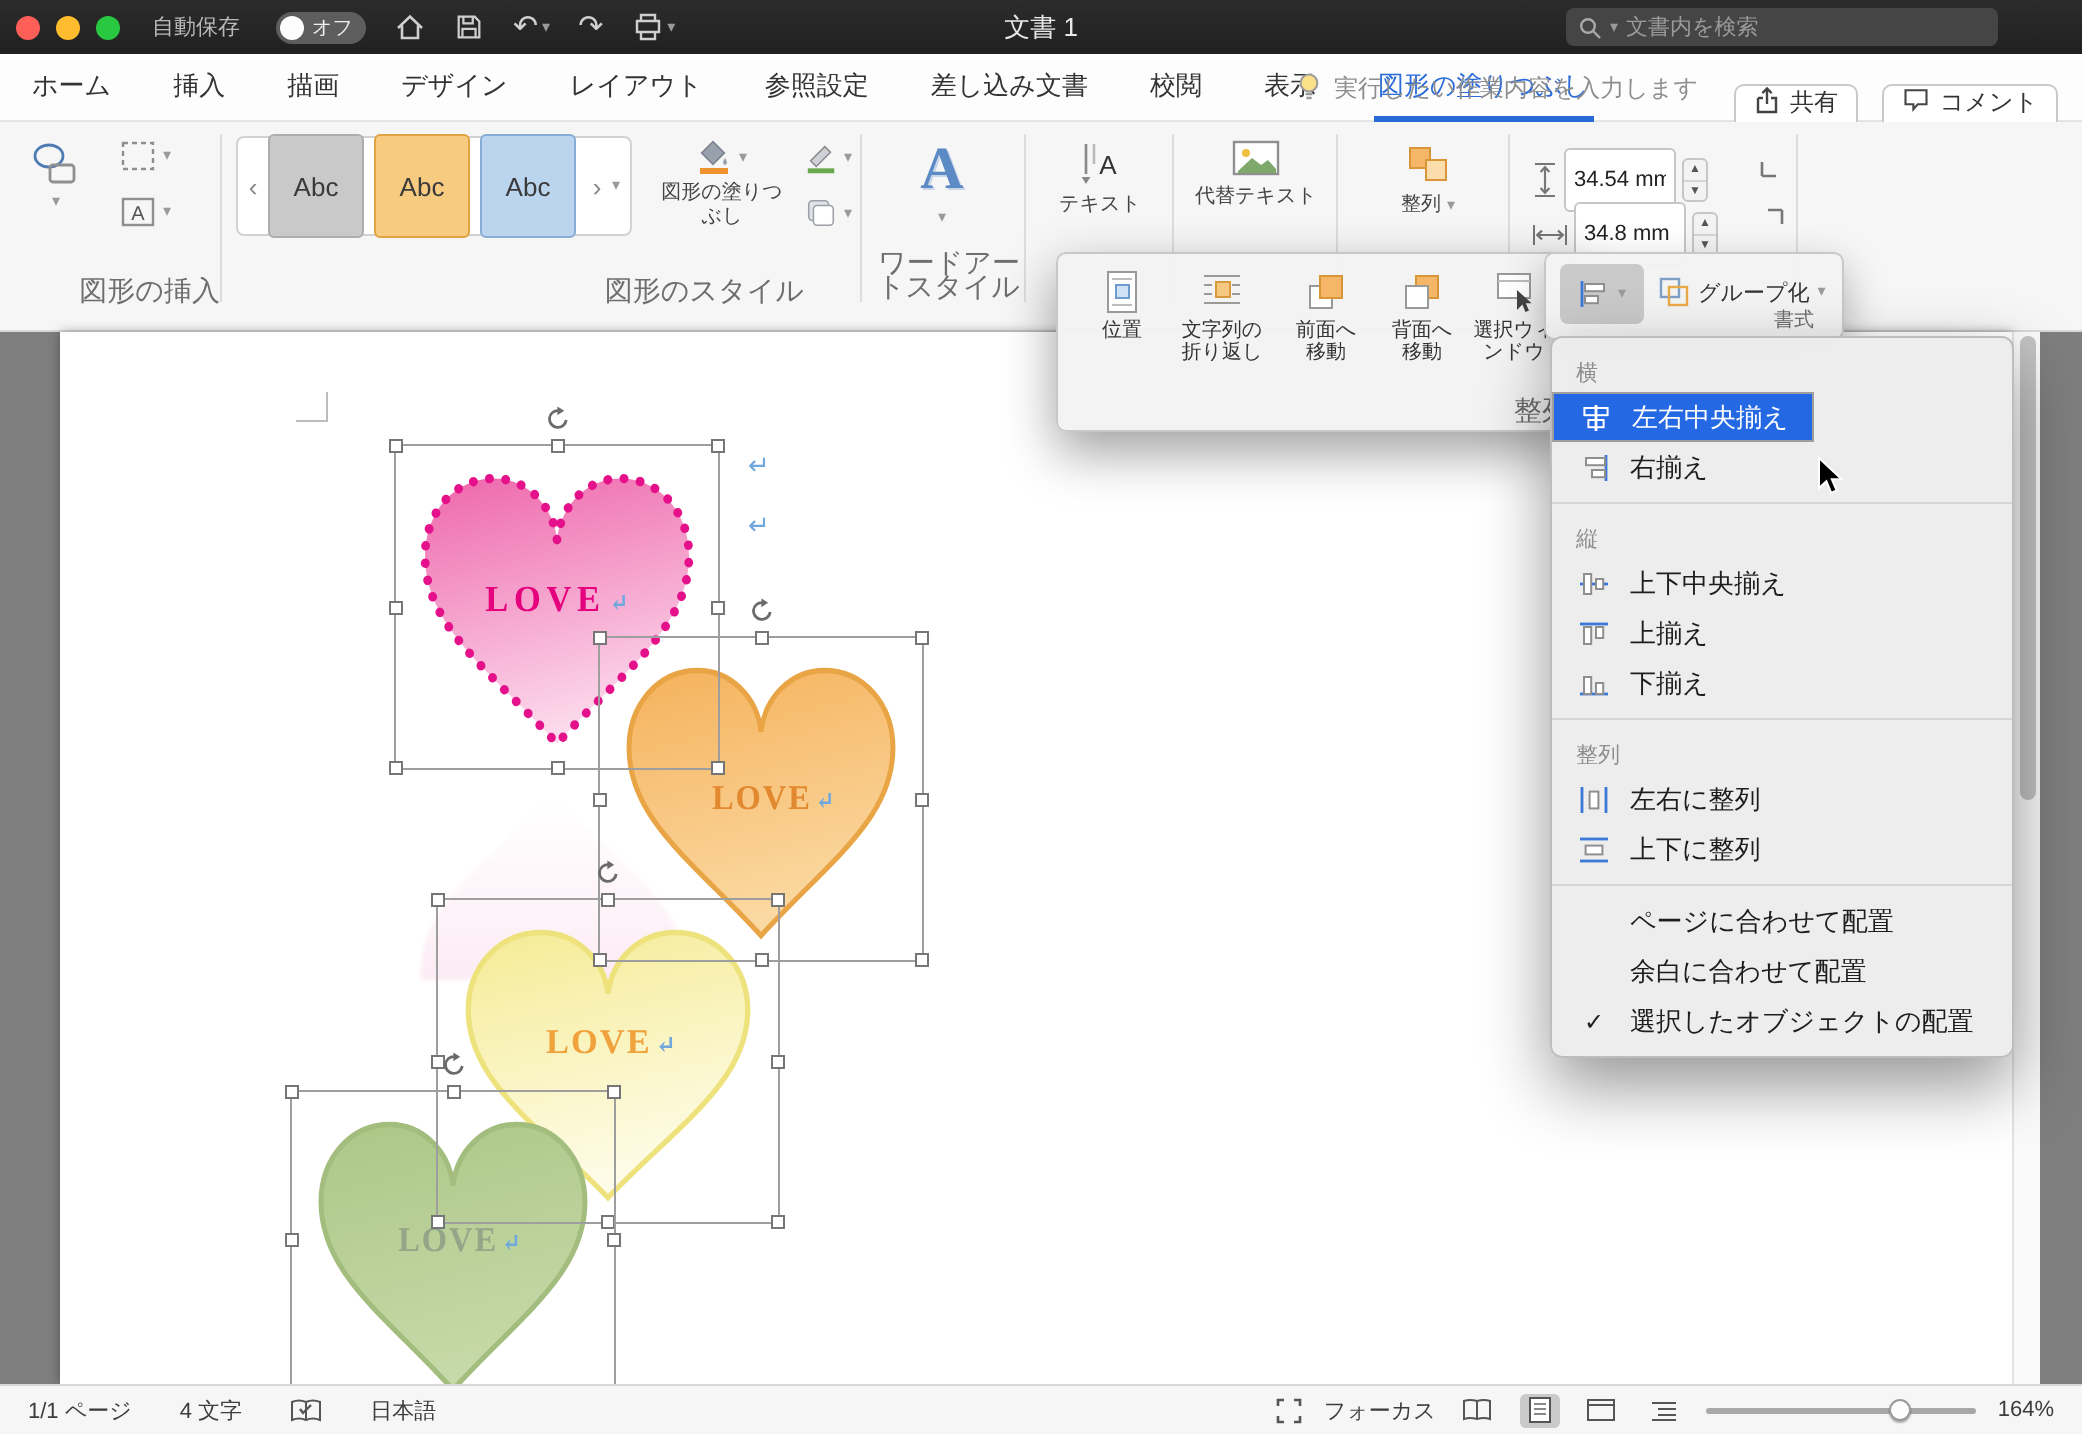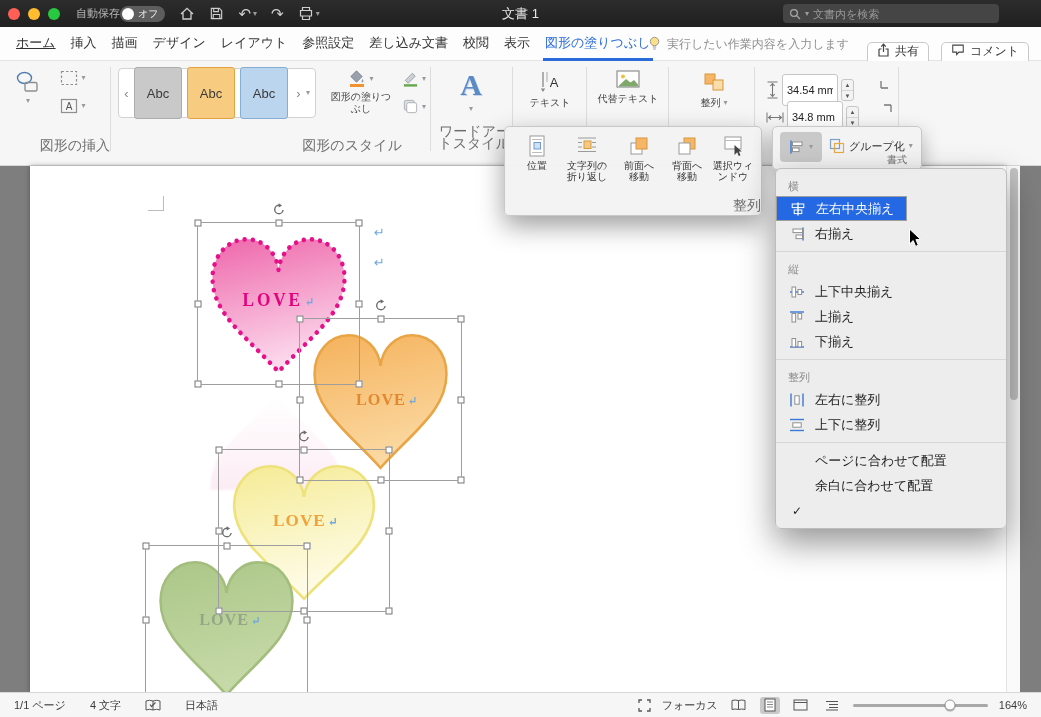--- a/index.html
+++ b/index.html
@@ -4,51 +4,51 @@
 <style>
 *{margin:0;padding:0;box-sizing:border-box;user-select:none;}
 html,body{width:1041px;height:717px;overflow:hidden;}
 body{font-family:"Liberation Sans","DejaVu Sans",sans-serif;background:#7e7e7e;color:#222;}
 #app{position:relative;width:1041px;height:717px;}
 .abs{position:absolute;}
 svg{display:block;}
 
 #titlebar{left:0;top:0;width:1041px;height:27px;background:linear-gradient(#2c2c2c,#202020);display:flex;align-items:center;color:#c9c9c9;font-size:12px;}
 .tl{width:12px;height:12px;border-radius:50%;margin-left:8px;flex:0 0 auto;}
-#autosave{display:flex;align-items:center;gap:0;margin-left:16px;color:#b9b9b9;font-size:11px;}
+#autosave{display:flex;align-items:center;gap:18px;margin-left:16px;color:#b9b9b9;font-size:11px;}
 #autosave .pill{display:flex;align-items:center;gap:4px;background:#5d5d5d;border-radius:9px;height:16px;padding:0 7px 0 2px;color:#eee;font-size:10px;}
 #autosave .knob{width:12px;height:12px;border-radius:50%;background:#fdfdfd;}
 .tbico{margin-left:14px;display:flex;align-items:center;gap:2px;color:#cfcfcf;}
 .tbico .uarr{font-size:15px;line-height:1;}
 .chev{font-size:8px;color:#9a9a9a;line-height:1;}
 #doctitle{position:absolute;left:0;right:0;text-align:center;color:#e8e8e8;font-size:13px;pointer-events:none;}
 #searchbox{position:absolute;right:42px;top:4px;width:216px;height:19px;background:#454545;border-radius:4px;display:flex;align-items:center;padding:0 6px;gap:4px;}
 #searchbox input{flex:1;background:transparent;border:none;outline:none;color:#ddd;font-size:11px;font-family:inherit;}
 #searchbox input::placeholder{color:#9a9a9a;}
 
 #tabrow{left:0;top:27px;width:1041px;height:34px;background:#fdfdfd;border-bottom:1px solid #e4e4e4;display:flex;align-items:stretch;}
-.tab{font-size:13px;color:#333;padding:0 2px;margin-left:11px;line-height:31px;height:34px;border-bottom:3px solid transparent;white-space:nowrap;}
-.tab:first-child{margin-left:14px;text-decoration:underline;}
+.tab{font-size:13px;color:#333;padding:0 2px;margin-left:27px;line-height:31px;height:34px;border-bottom:3px solid transparent;white-space:nowrap;}
+.tab:first-child{margin-left:14px;}
 .tab.active{color:#2b6bd9;border-bottom-color:#2b6bd9;}
 #tellme{position:absolute;left:648px;top:27px;height:34px;display:flex;align-items:center;gap:6px;color:#8e8e8e;font-size:12px;}
 .pillbtn{position:absolute;top:32px;height:24px;border:1px solid #c9c9c9;border-radius:5px;background:#fff;display:flex;align-items:flex-start;gap:5px;padding:0 9px;font-size:12px;color:#333;margin-top:10px;}
 
 #ribbon{left:0;top:61px;width:1041px;height:105px;background:#f6f6f6;border-bottom:1px solid #d8d8d8;}
 .rdiv{position:absolute;top:6px;width:1px;height:84px;background:#dddddd;}
 .glabel{position:absolute;font-size:14px;color:#6e6e6e;text-align:right;line-height:12px;}
 .rbtn{position:absolute;display:flex;flex-direction:column;align-items:center;gap:3px;font-size:10px;color:#444;text-align:center;line-height:12px;}
 .minirow{display:flex;align-items:center;gap:3px;}
 .chip{width:48px;height:52px;border-radius:3px;display:flex;align-items:center;justify-content:center;font-size:13px;color:#3a3a3a;}
 .spin{position:absolute;display:flex;align-items:center;gap:3px;}
 .spin input{width:56px;height:22px;border:1px solid #c6c6c6;border-radius:3px;background:#fff;font-size:11px;font-family:inherit;padding:15px 4px;color:#222;}
 .stepper{display:flex;flex-direction:column;width:13px;height:22px;border:1px solid #c6c6c6;border-radius:3px;overflow:hidden;background:#f3f3f3;}
 .stepper span{flex:1;font-size:6px;line-height:10px;text-align:center;color:#555;}
 .stepper span:first-child{border-bottom:1px solid #d5d5d5;}
 
-#flyout{left:504px;top:126px;width:258px;height:90px;background:rgba(243,243,243,.97);border:1px solid #c8c8c8;border-radius:5px;box-shadow:0 10px 26px rgba(0,0,0,.38);z-index:10;}
+#flyout{left:528px;top:126px;width:258px;height:90px;background:rgba(243,243,243,.97);border:1px solid #c8c8c8;border-radius:5px;box-shadow:0 10px 26px rgba(0,0,0,.38);z-index:10;}
 .fbtn{position:absolute;top:7px;width:48px;display:flex;flex-direction:column;align-items:center;gap:2px;font-size:10px;color:#333;text-align:center;line-height:11px;}
 #flyout .glabel{left:0;right:0;bottom:4px;}
 #minipanel{left:772px;top:126px;width:150px;height:44px;background:rgba(243,243,243,.97);border:1px solid #c8c8c8;border-radius:5px;box-shadow:0 8px 20px rgba(0,0,0,.3);z-index:10;}
 #alignbtn{position:absolute;left:7px;top:5px;width:42px;height:30px;background:#c9c9c9;border-radius:4px;display:flex;align-items:center;justify-content:center;gap:4px;}
 #groupbtn{position:absolute;left:56px;top:8px;height:22px;display:flex;align-items:center;gap:4px;font-size:11px;color:#333;}
 #fmtlabel{position:absolute;right:14px;bottom:2px;font-size:10px;color:#6e6e6e;}
 
 #menu{left:775px;top:168px;width:232px;background:rgba(237,237,237,.98);border:1px solid #bdbdbd;border-radius:6px;box-shadow:0 14px 34px rgba(0,0,0,.42);padding:5px 0;z-index:11;}
 .mh{height:22px;padding:5px 12px 0;font-size:11px;color:#8e8e8e;}
 .mi{height:25px;display:flex;align-items:center;padding:0 12px;font-size:13px;color:#1d1d1d;}
@@ -591,20 +591,21 @@
     <div class="mi">
       <span class="mico"></span>
       <span>ページに合わせて配置</span>
     </div>
     <div class="mi">
       <span class="mico"></span>
       <span>余白に合わせて配置</span>
     </div>
     <div class="mi">
       <span class="mico">✓</span>
+      <span>選択したオブジェクトの配置</span>
     </div>
   </div>
 
   <div id="statusbar" class="abs">
     <div id="sbleft">
       <span>1/1 ページ</span>
       <span>4 文字</span>
       <svg width="16" height="13" viewBox="0 0 16 13">
           <path d="M1 2 Q4.5 0.5 8 2 Q11.5 0.5 15 2 V11 Q11.5 9.5 8 11 Q4.5 9.5 1 11 Z M8 2 V11" fill="none" stroke="#555" stroke-width="1"></path>
           <path d="M5 5.5 L6.5 7.5 L10.5 3.5" fill="none" stroke="#555" stroke-width="1.2"></path>

